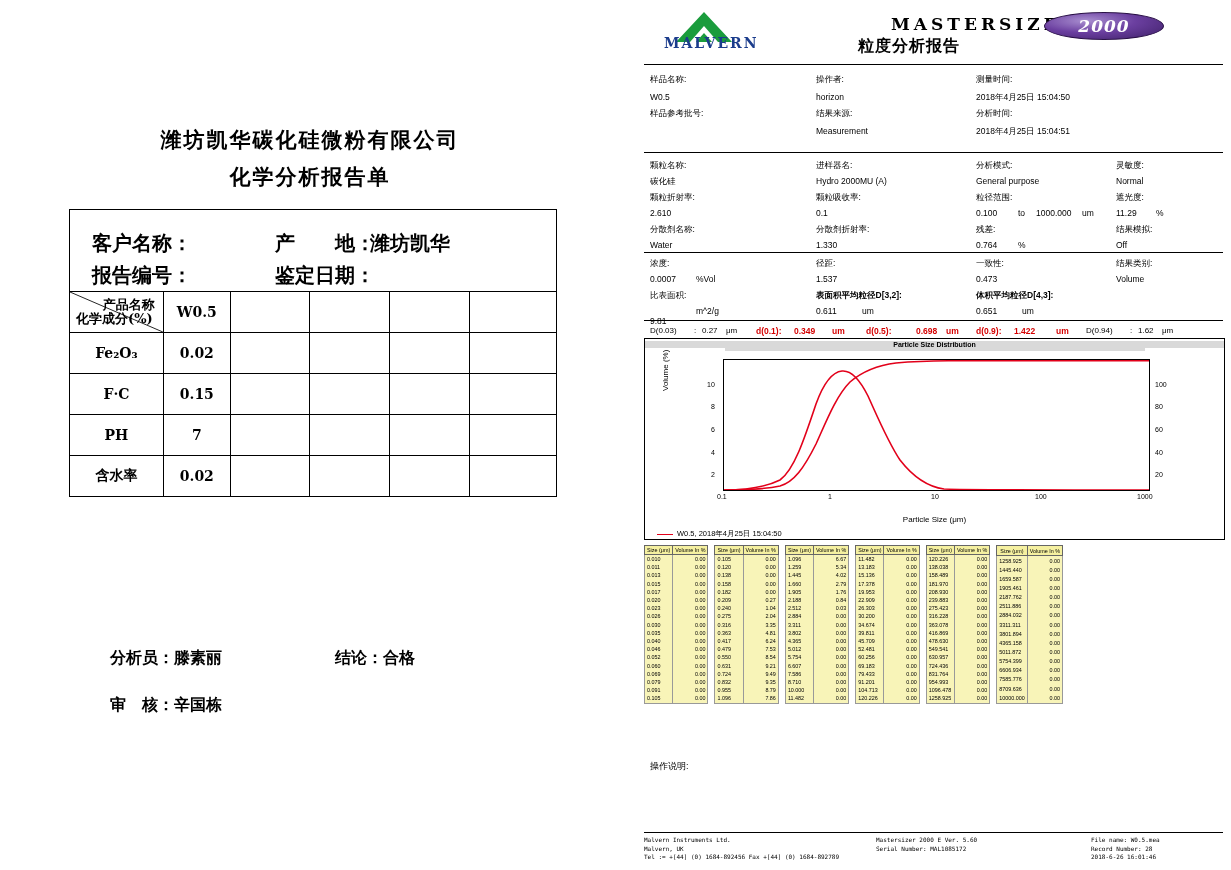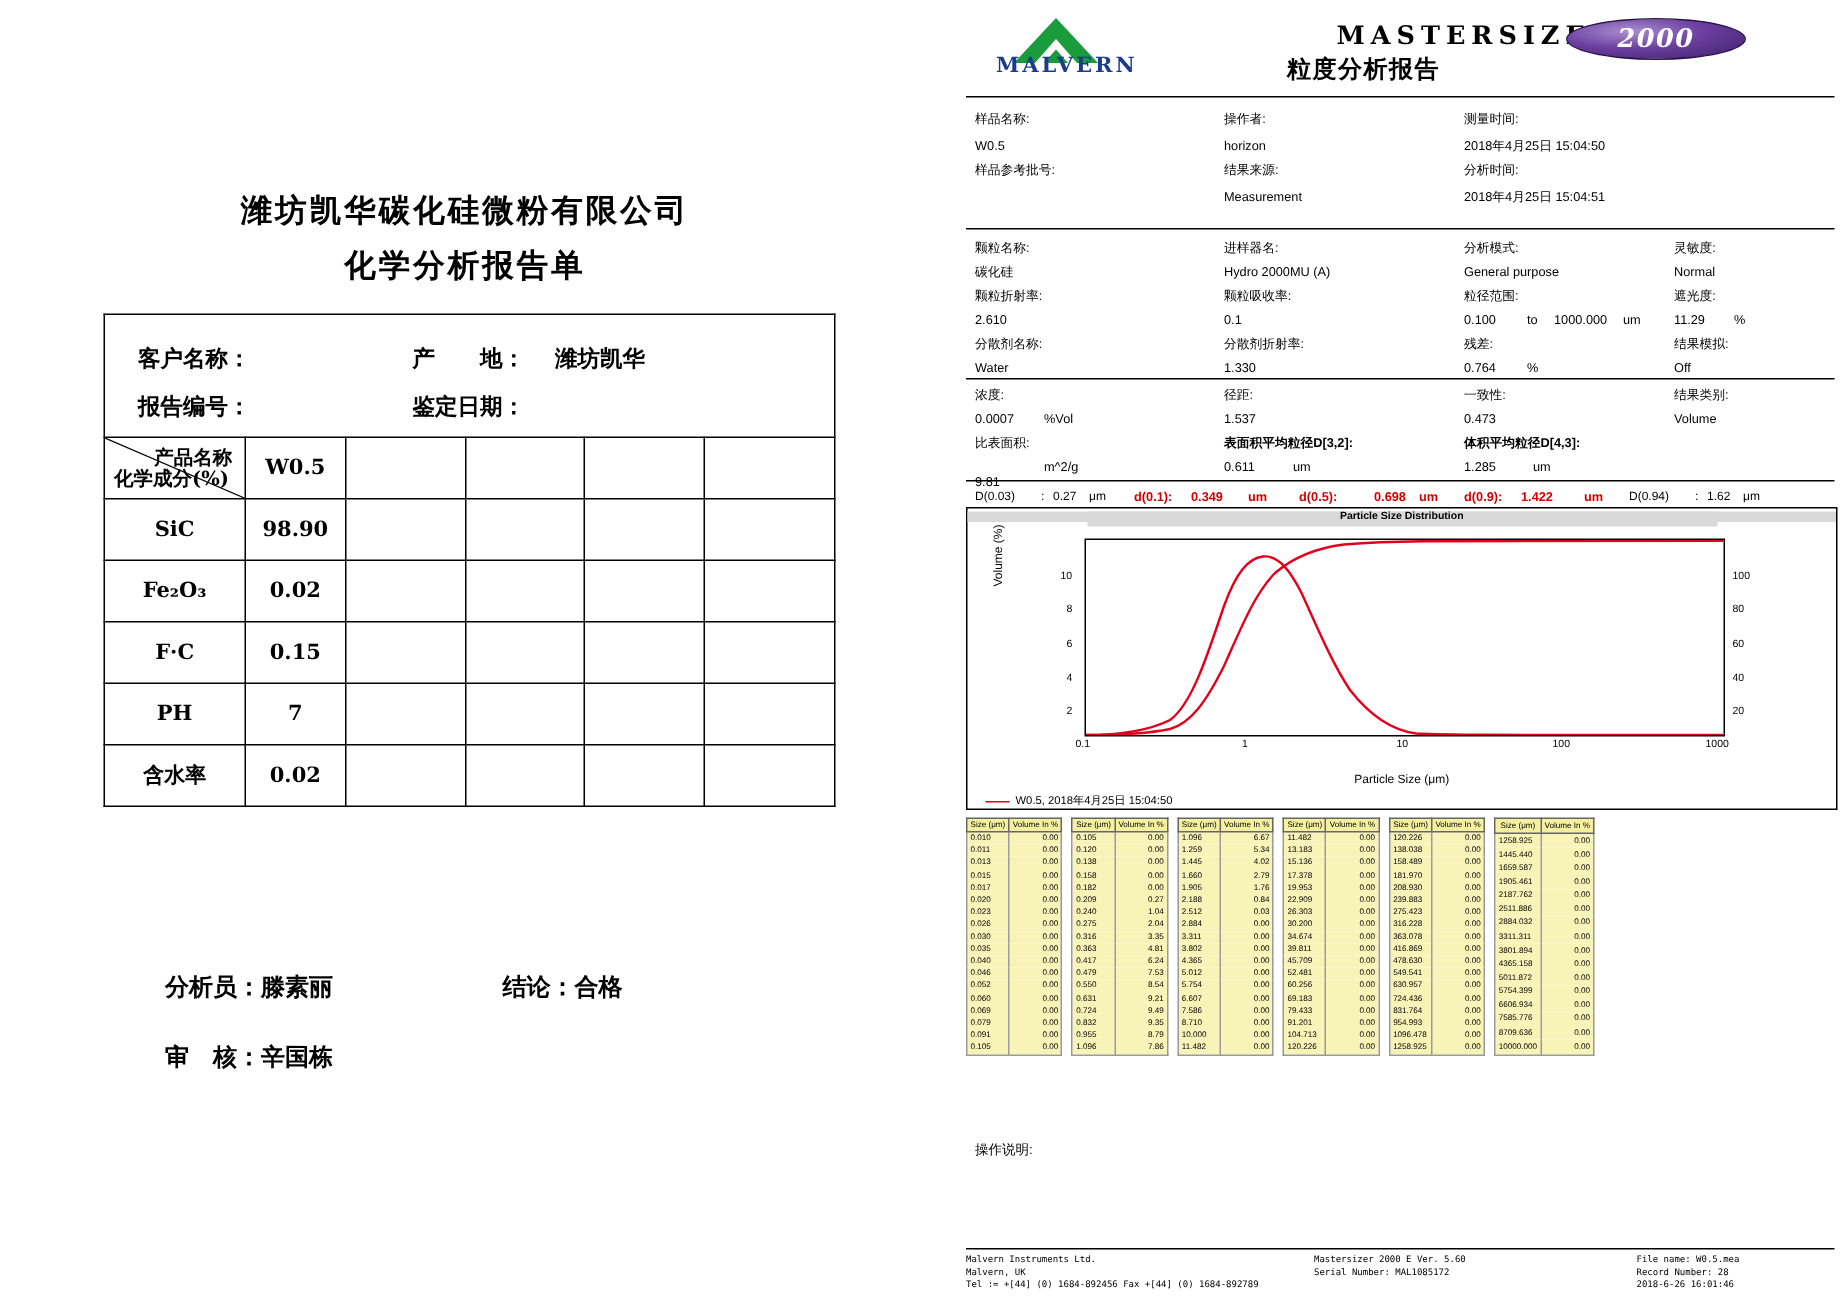--- a/index.html
+++ b/index.html
@@ -52,21 +52,21 @@
     left: 69px; top: 209px;
     width: 488px; height: 82px;
     border: 1px solid #000;
     border-bottom: none;
     box-sizing: border-box;
   }
   #client-block .line {
     position: absolute;
     font-family: Liberation Mono, monospace;
     font-weight: bold;
-    font-size: 15px;
+    font-size: 20px;
   }
   .diag-box {
     position: relative;
     width: 100%;
     height: 100%;
   }
   .diag-line {
     position: absolute;
     left: 0; top: 0;
     width: 100%; height: 100%;
@@ -250,28 +250,20 @@
           </svg>
           <span class="diag-top">产品名称</span>
           <span class="diag-bot">化学成分(%)</span>
         </div>
       </td>
       <td style="width:65px;" class="val-cell">W0.5</td>
       <td style="width:80px;"></td>
       <td style="width:80px;"></td>
       <td style="width:80px;"></td>
       <td style="width:88px;"></td>
-    </tr>
-    <tr>
-      <td class="val-cell">SiC</td>
-      <td class="val-cell">98.90</td>
-      <td></td>
-          <td></td>
-      <td></td>
-          <td></td>
     </tr>
     <tr>
       <td class="val-cell">Fe₂O₃</td>
       <td class="val-cell">0.02</td>
       <td></td>
           <td></td>
       <td></td>
           <td></td>
     </tr>
     <tr>
@@ -387,21 +379,21 @@
   <div class="kv" style="left:480px; top:258px;">结果类别:</div>
   <div class="kv" style="left:480px; top:274px;">Volume</div>
 
   <div class="kv" style="left:14px; top:290px;">比表面积:</div>
   <div class="kv" style="left:14px; top:316px;">9.81</div>
   <div class="kv" style="left:60px; top:306px;">m^2/g</div>
   <div class="kv bold" style="left:180px; top:290px;">表面积平均粒径D[3,2]:</div>
   <div class="kv" style="left:180px; top:306px;">0.611</div>
   <div class="kv" style="left:226px; top:306px;">um</div>
   <div class="kv bold" style="left:340px; top:290px;">体积平均粒径D[4,3]:</div>
-  <div class="kv" style="left:340px; top:306px;">1.285</div>
+  <div class="kv" style="left:340px; top:306px;">0.651</div>
   <div class="kv" style="left:386px; top:306px;">um</div>
 
   <div class="hr" style="top:320px;"></div>
 
   <div class="kv" style="left:14px; top:326px; font-size:8px;">D(0.03)</div>
   <div class="kv" style="left:58px; top:326px; font-size:8px;">:</div>
   <div class="kv" style="left:66px; top:326px; font-size:8px;">0.27</div>
   <div class="kv" style="left:90px; top:326px; font-size:8px;">μm</div>
 
   <div class="kv bold red" style="left:120px; top:326px; font-size:8.5px;">d(0.1):</div>

